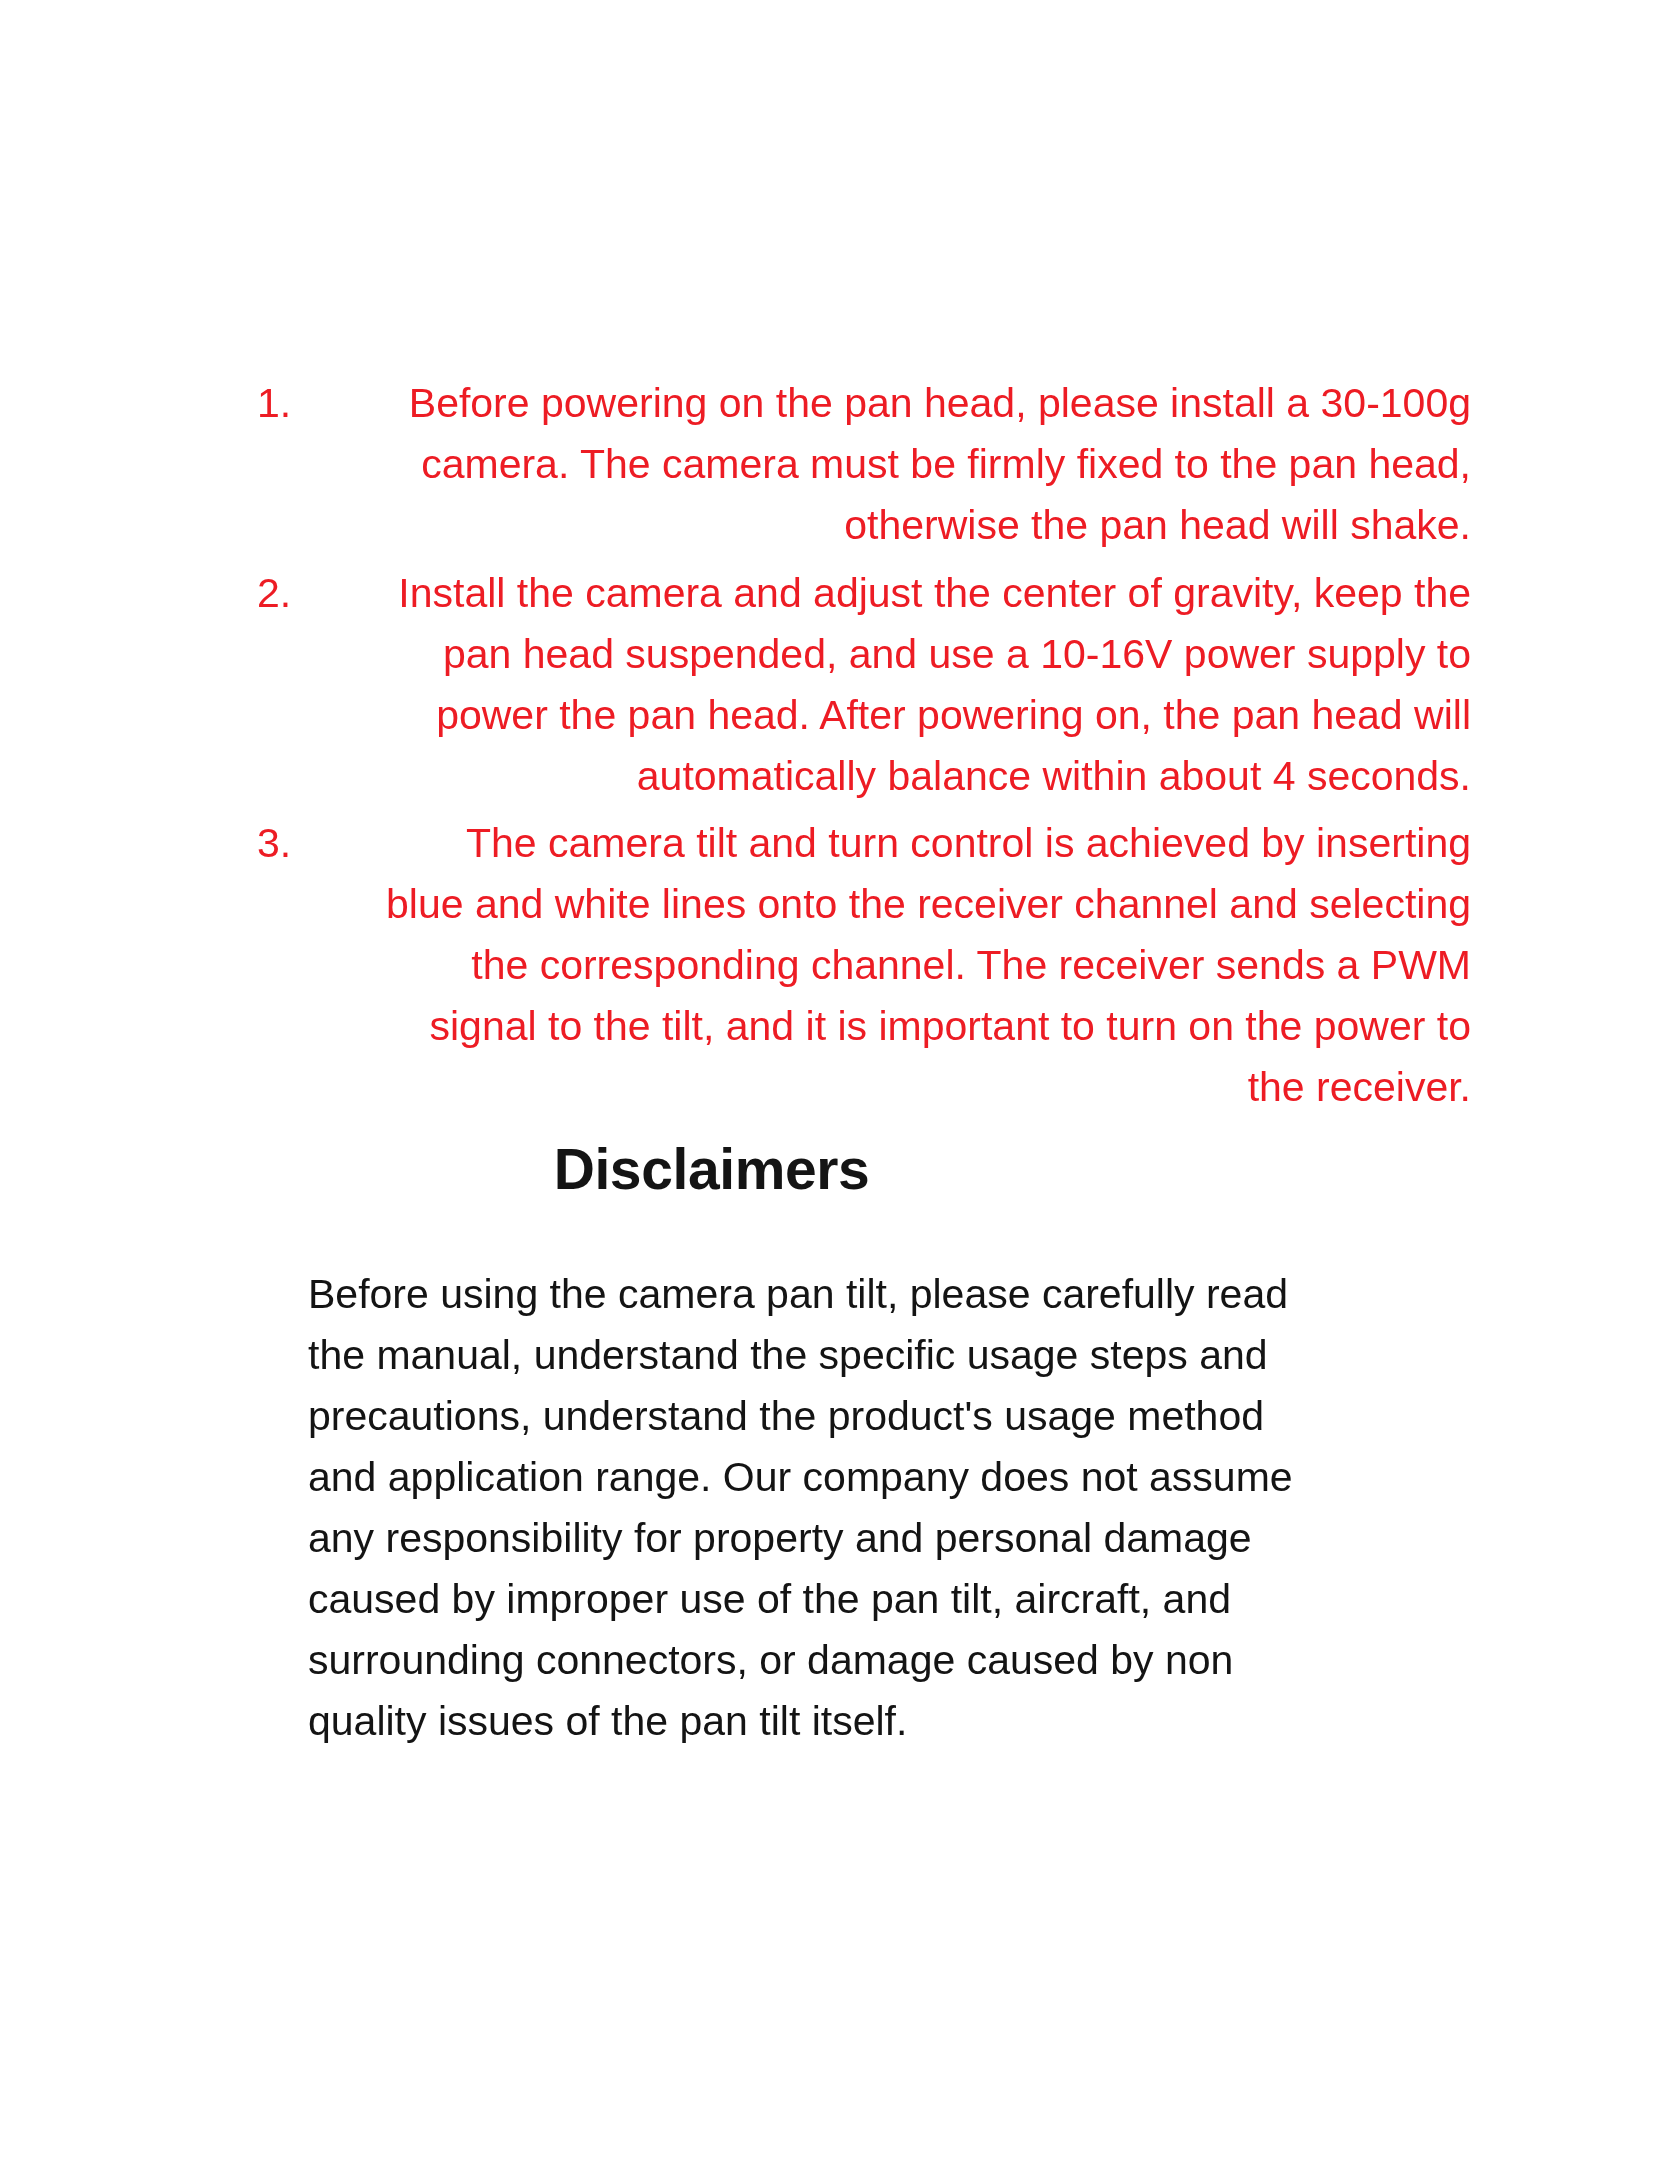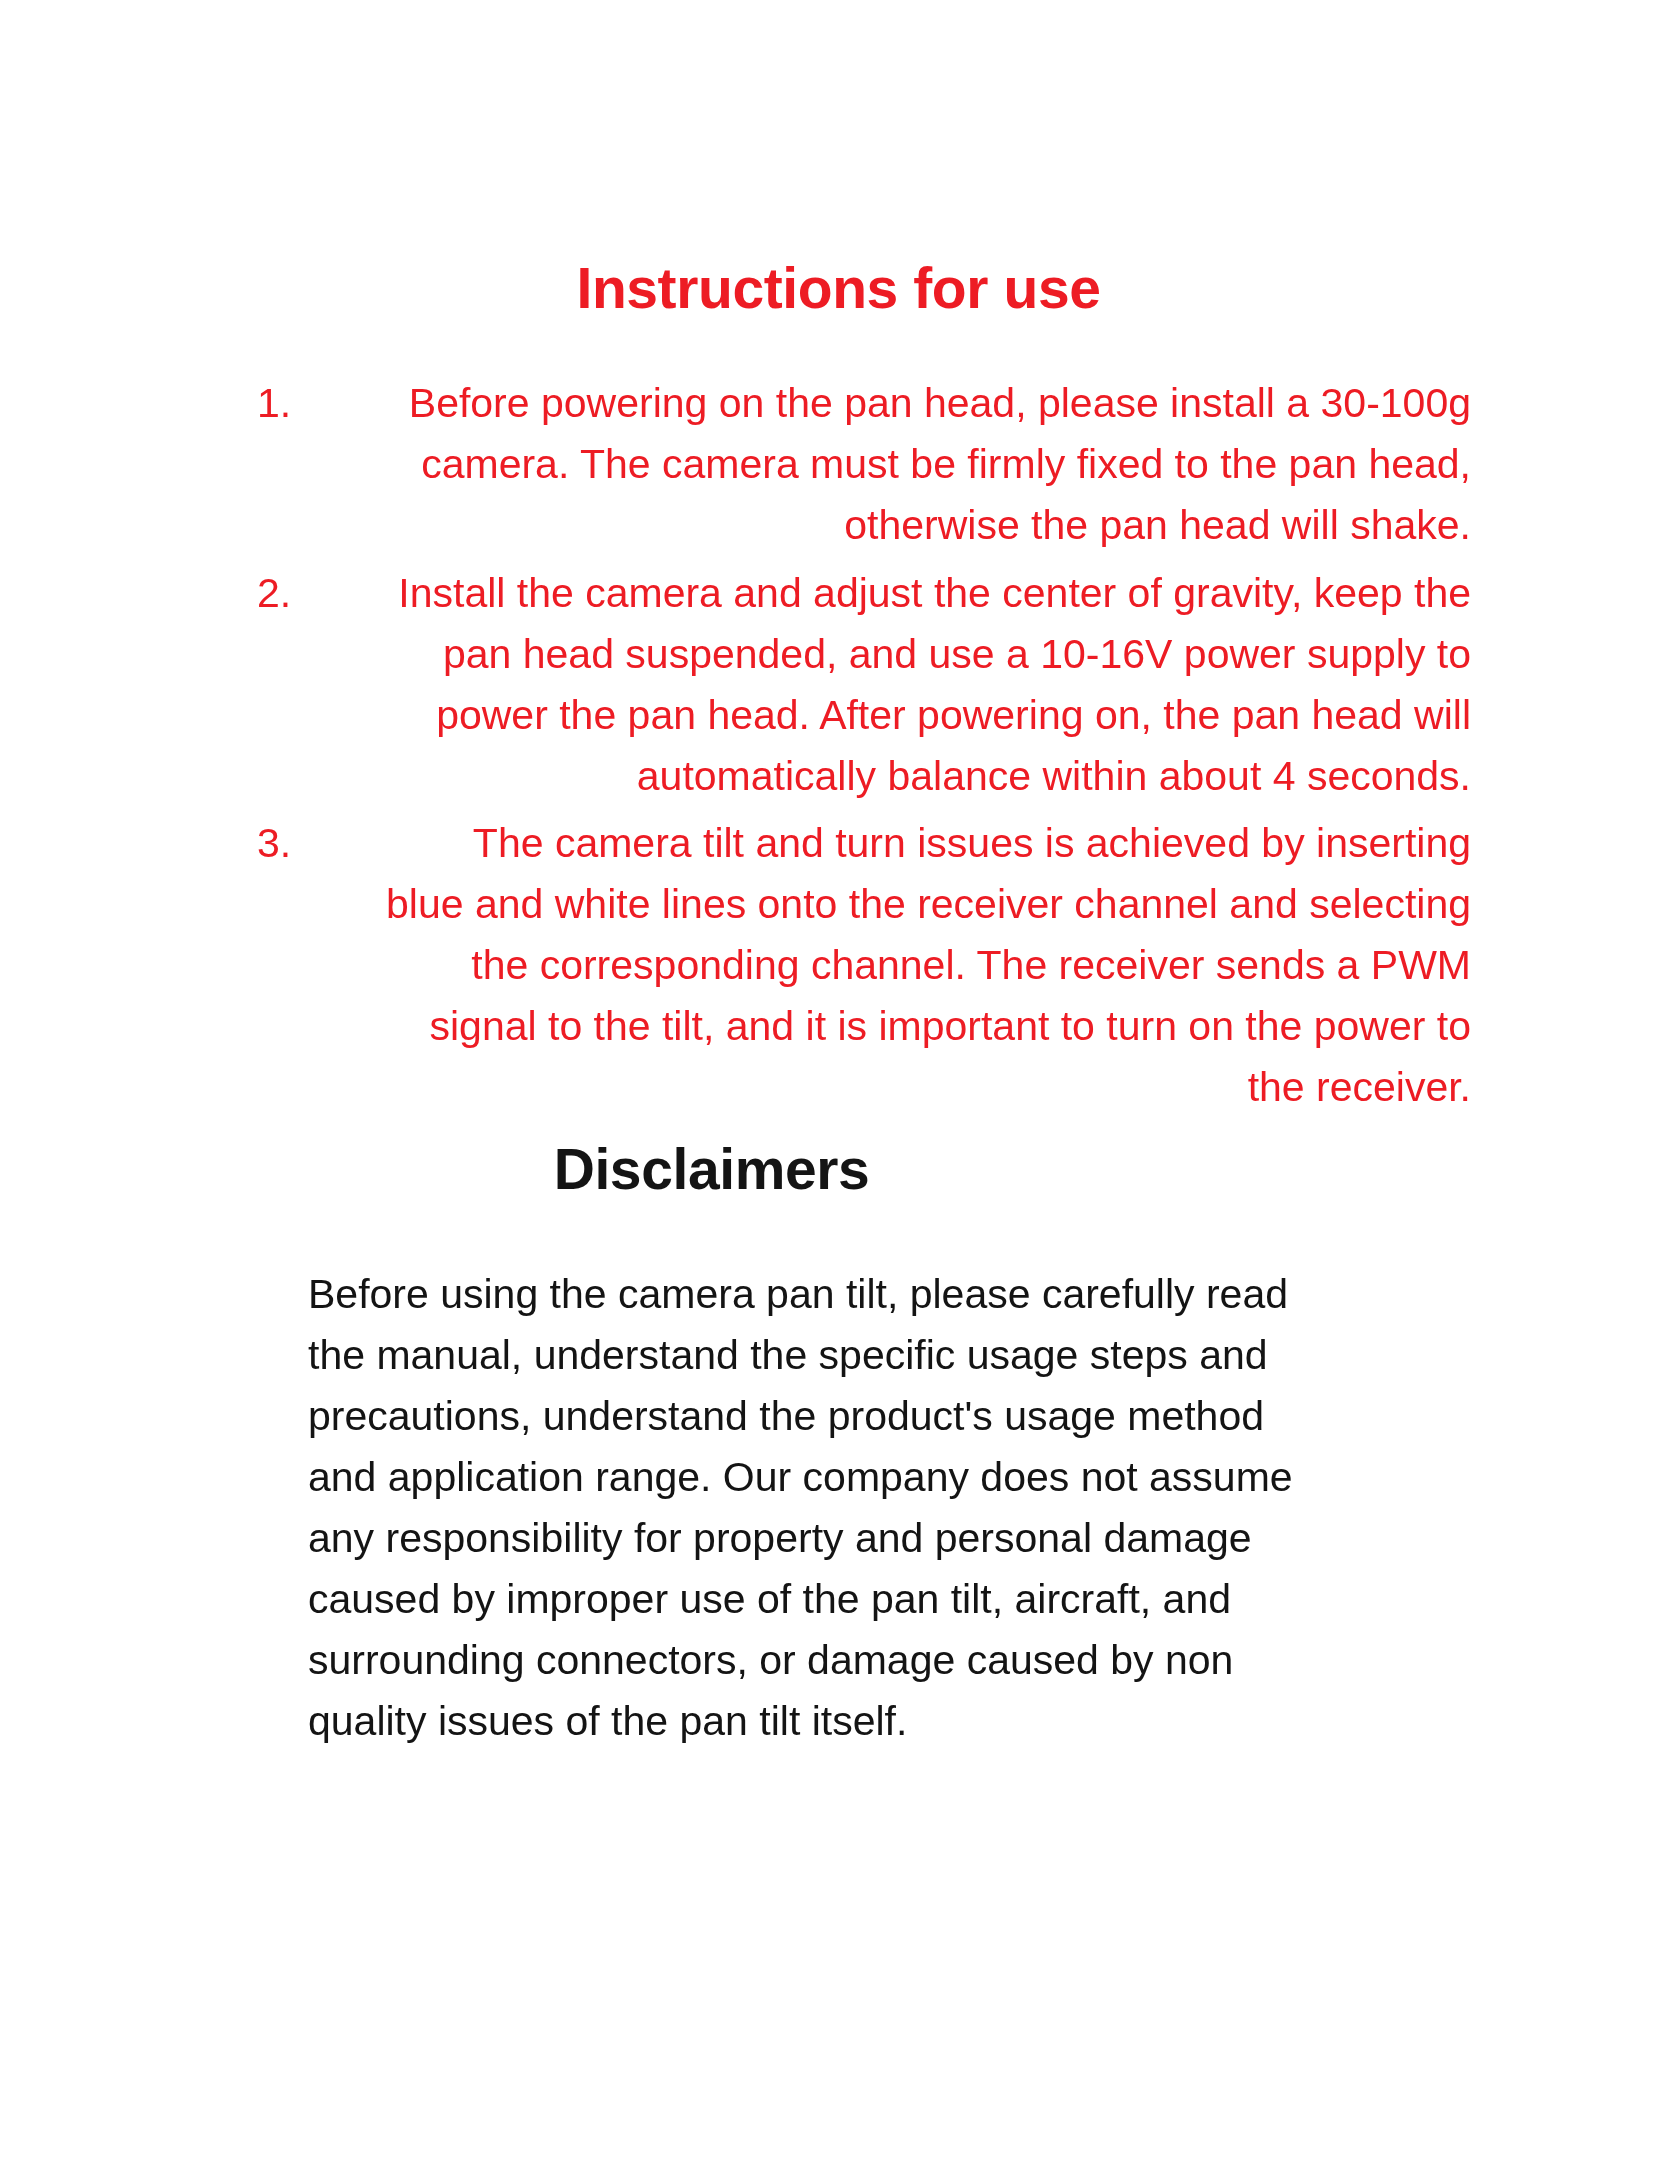--- a/index.html
+++ b/index.html
@@ -76,42 +76,41 @@
     font-size:41px;
     line-height:61px;
     white-space:pre-line;
   }
 </style>
 </head>
 <body>
 
 <div class="page">
 
-  <h1 class="doc-title">Instructions for use</h1>
 
   <div class="instruction-list">
 
     <div class="list-item">
       <span class="num">1.</span>
       <span class="txt">Before powering on the pan head, please install a 30-100g
 camera. The camera must be firmly fixed to the pan head,
 otherwise the pan head will shake.</span>
     </div>
 
     <div class="list-item">
       <span class="num">2.</span>
       <span class="txt">Install the camera and adjust the center of gravity, keep the
 pan head suspended, and use a 10-16V power supply to
 power the pan head. After powering on, the pan head will
 automatically balance within about 4 seconds.</span>
     </div>
 
     <div class="list-item">
       <span class="num">3.</span>
-      <span class="txt">The camera tilt and turn issues is achieved by inserting
+      <span class="txt">The camera tilt and turn control is achieved by inserting
 blue and white lines onto the receiver channel and selecting
 the corresponding channel. The receiver sends a PWM
 signal to the tilt, and it is important to turn on the power to
 the receiver.</span>
     </div>
 
   </div>
 
   <h1 class="disclaimers-title">Disclaimers</h1>
 

